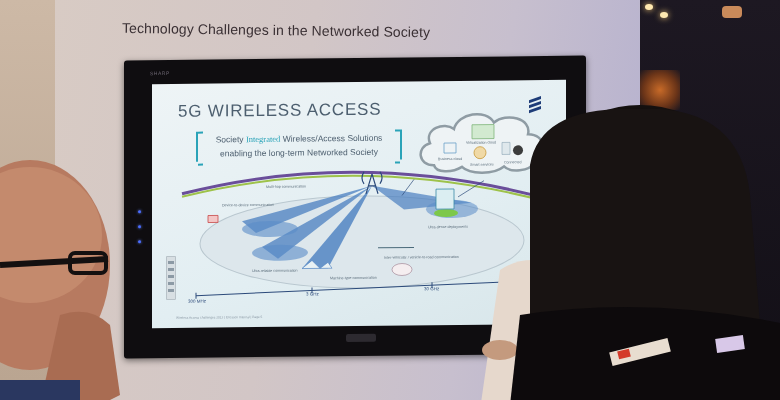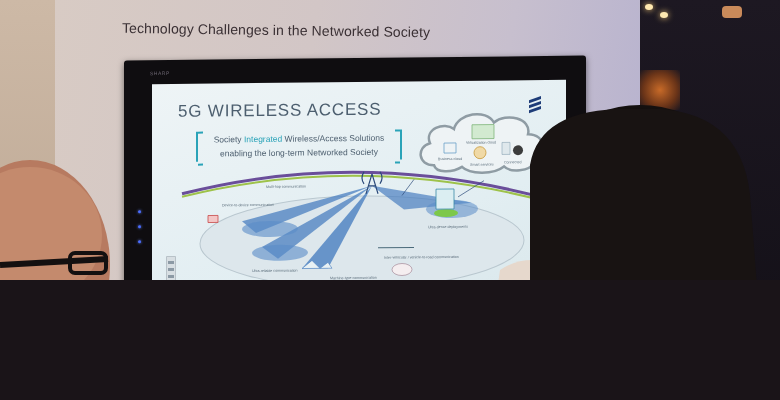--- a/index.html
+++ b/index.html
@@ -1,17 +1,17 @@
 <!DOCTYPE html>
 <html><head>
 <meta charset="utf-8">
 <style>
   * { box-sizing: border-box; margin: 0; padding: 0; }
   html, body { width: 780px; height: 400px; overflow: hidden; background: #1a1418; }
-  .scene { position: relative; width: 780px; height: 280px; overflow: hidden;
+  .scene { position: relative; width: 780px; height: 400px; overflow: hidden;
     background: linear-gradient(90deg, #c9b8ad 0%, #d6c9c2 30%, #c8bcc4 55%, #8e8aa8 80%, #3a3550 100%); }
   .wall-left { position: absolute; left: 0; top: 0; width: 60px; height: 400px;
     background: linear-gradient(180deg, #cdb9a6, #b9a490); }
   .booth-wall { position: absolute; left: 55px; top: 0; width: 590px; height: 400px;
     background: linear-gradient(100deg, #d8cbc4 0%, #d2c6c6 40%, #c7bfce 70%, #b4b0cf 100%); }
   .dark-right { position: absolute; left: 640px; top: 0; width: 140px; height: 400px;
     background: linear-gradient(180deg, #1d1822 0%, #120f16 100%); }
   .warm-light { position: absolute; left: 640px; top: 70px; width: 40px; height: 40px;
     background: radial-gradient(circle, #c76a28 0%, #6a3418 60%, transparent 100%); }
   .lamp { position: absolute; width: 8px; height: 6px; border-radius: 50%;
@@ -37,21 +37,21 @@
   .logo span { display: block; width: 12px; height: 3px; background: #1e3c78; margin-bottom: 2px;
     transform: skewY(-18deg); }
   .subtitle-box { position: absolute; left: 44px; top: 48px; width: 206px; height: 30px;
     border-left: 2px solid #2aa3b8; border-right: 2px solid #2aa3b8; }
   .subtitle-box::before, .subtitle-box::after { content: ""; position: absolute; top: 0; width: 5px; height: 30px;
     border-top: 2px solid #2aa3b8; border-bottom: 2px solid #2aa3b8; }
   .subtitle-box::before { left: 0; }
   .subtitle-box::after { right: 0; }
   .subtitle-line { display: block; text-align: center; font-family: "Liberation Sans", sans-serif;
     font-size: 8.5px; color: #4d5f6f; line-height: 12px; margin-top: 2px; }
-  .subtitle-line .accent { color: #2aa3b8; }
+  .subtitle-line .accent { color: #2aa3b8; font-family: Liberation Serif, serif; }
 
   .cloud { position: absolute; left: 262px; top: 24px; width: 138px; height: 72px; }
   .cloud svg { width: 100%; height: 100%; }
   .tiny-label { position: absolute; font-family: "Liberation Sans", sans-serif; font-size: 3.6px;
     color: #5b6d7b; white-space: nowrap; line-height: 4px; text-align: center; }
 
   .diagram { position: absolute; left: 0; top: 86px; width: 414px; height: 124px; }
   .diagram svg { width: 100%; height: 100%; }
 
   .freq-axis { position: absolute; left: 40px; top: 190px; width: 360px; height: 30px; }

